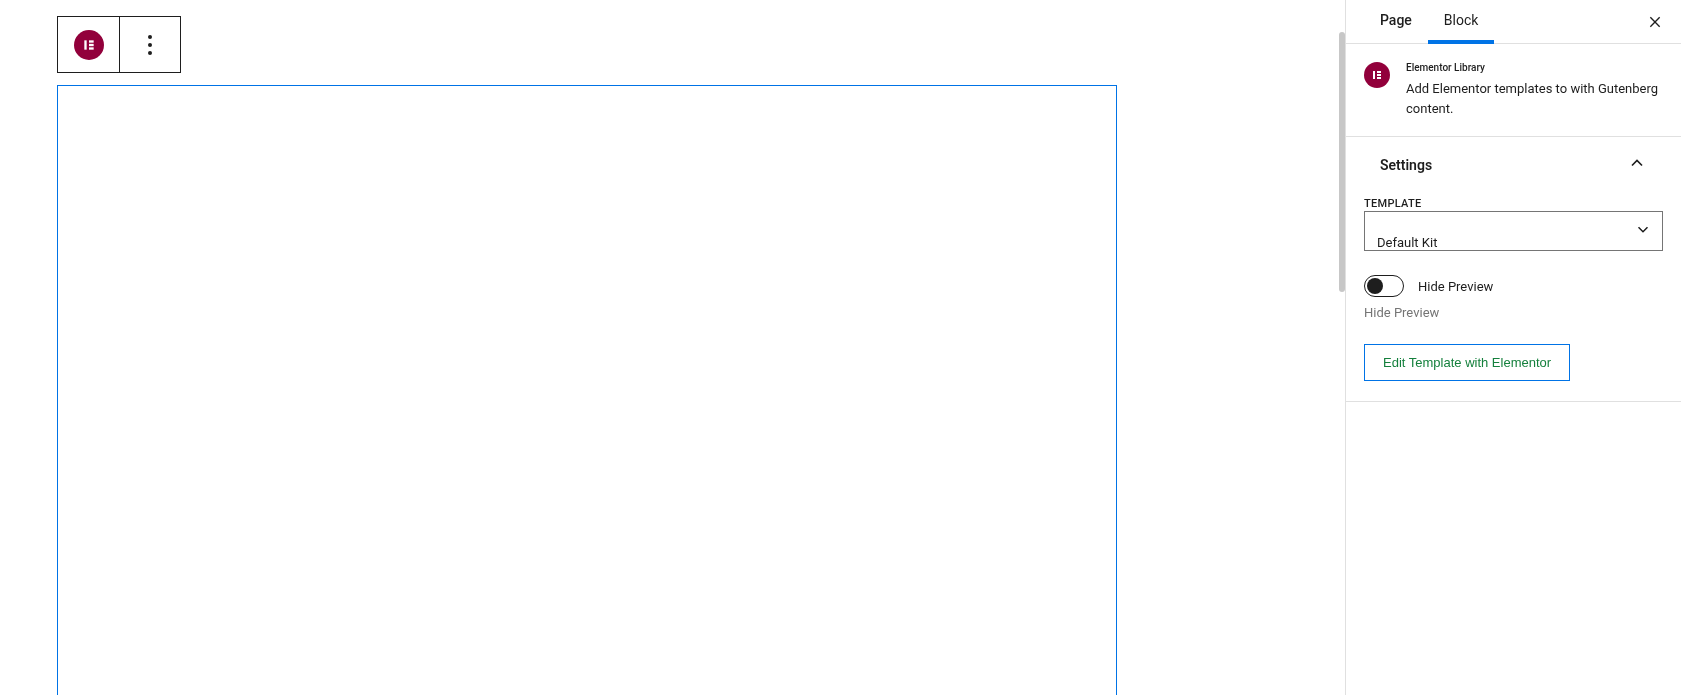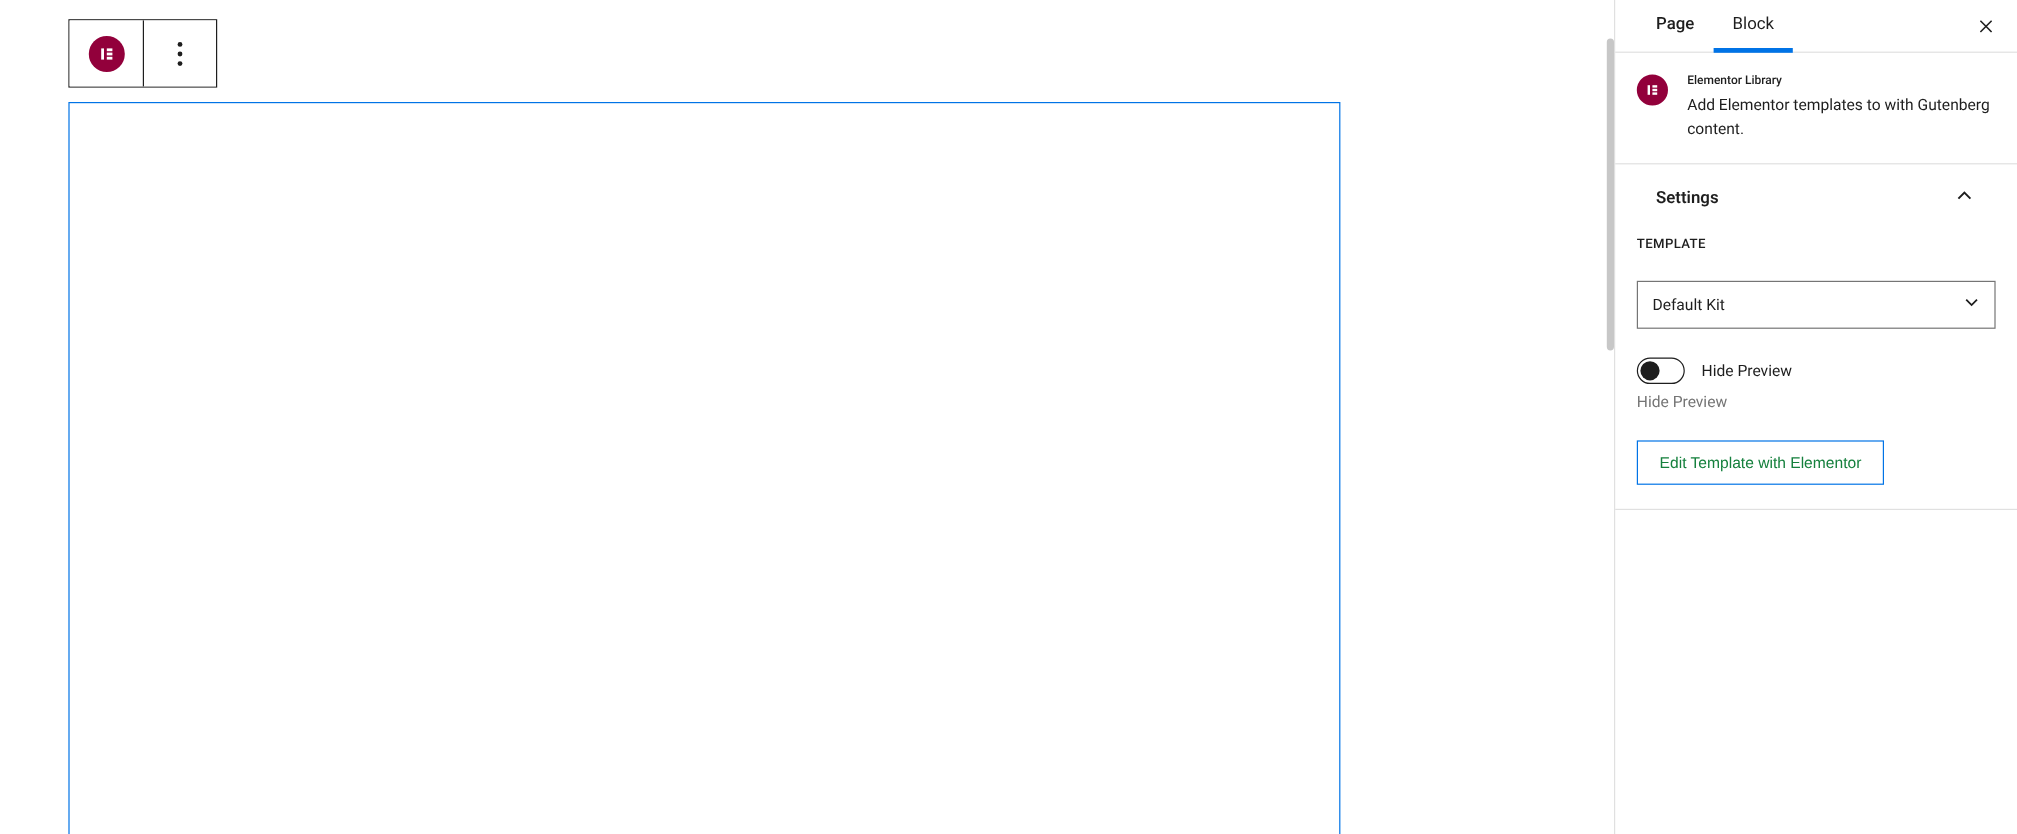--- a/index.html
+++ b/index.html
@@ -102,27 +102,27 @@
       border-bottom: 1px solid #e0e0e0;
     }
     .panel-header {
       display: flex; align-items: flex-end; justify-content: space-between;
       padding: 16px 34px; cursor: pointer;
     }
     .panel-header h3 { font-size: 14px; font-weight: 600; }
     .panel-body { padding: 0 18px 20px 18px; }
     .field-label {
       font-size: 11px; font-weight: 500; text-transform: uppercase;
-      margin-bottom: 24px; margin-top: 8px; letter-spacing: 0.3px;
+      margin-bottom: 1px; margin-top: 8px; letter-spacing: 0.3px;
     }
     .select-wrap {
       position: relative;
       border: 1px solid #757575;
       height: 40px;
-      display: flex; align-items: center;
+      display: flex; align-items: flex-end;
       padding: 0 12px;
       cursor: pointer;
     }
     .select-wrap .chev {
       position: absolute; right: 10px; top: 50%; transform: translateY(-50%);
     }
     .toggle-row {
       display: flex; align-items: center; gap: 14px;
       margin-top: 24px;
     }

